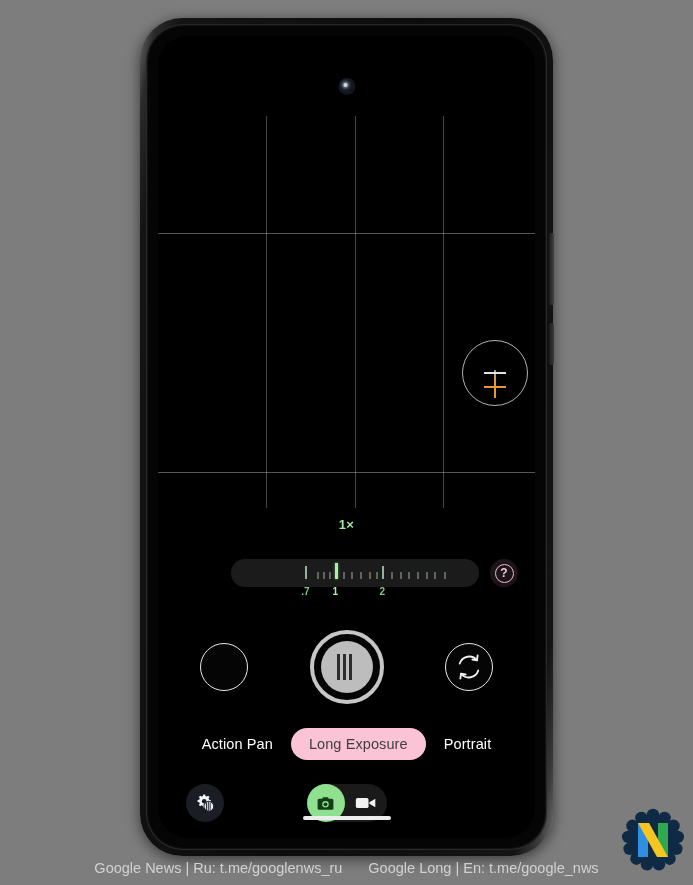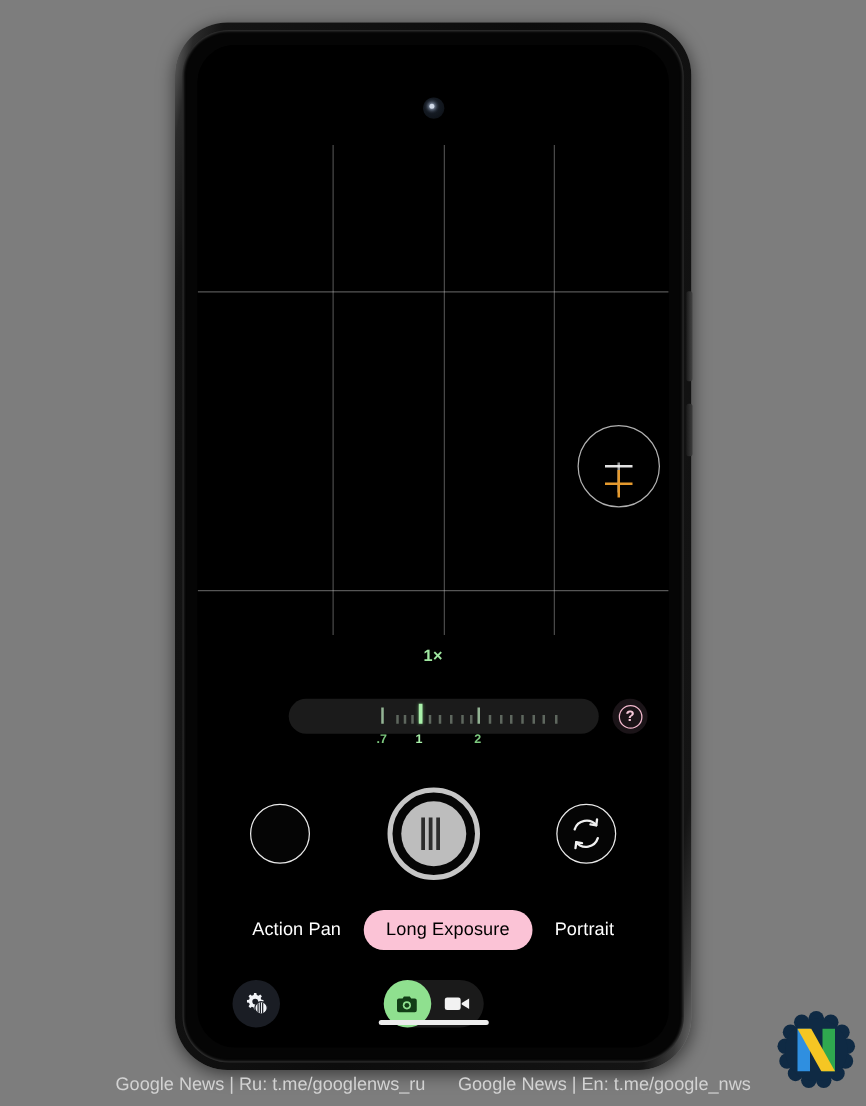--- a/index.html
+++ b/index.html
@@ -525,21 +525,21 @@
             <path d="M4.6 9.2 A8 8 0 0 1 18.4 6.6" fill="none" stroke="#f0f0f0" stroke-width="1.5" stroke-linecap="round"></path>
             <path d="M19.4 14.8 A8 8 0 0 1 5.6 17.4" fill="none" stroke="#f0f0f0" stroke-width="1.5" stroke-linecap="round"></path>
             <path d="M18.4 6.6 L18.9 2.8 M18.4 6.6 L14.7 6.0" fill="none" stroke="#f0f0f0" stroke-width="1.5" stroke-linecap="round"></path>
             <path d="M5.6 17.4 L5.1 21.2 M5.6 17.4 L9.3 18.0" fill="none" stroke="#f0f0f0" stroke-width="1.5" stroke-linecap="round"></path>
           </svg>
         </div>
       </div>
 
       <div id="mode-tabs">
           <div class="mode-tab">Action Pan</div>
-          <div class="mode-tab selected" style="background: rgb(251, 195, 214); color: #000000;">Long Exposure</div>
+          <div class="mode-tab selected" style="background: rgb(251, 195, 214); color: #404040;">Long Exposure</div>
           <div class="mode-tab">Portrait</div>
         </div>
 
       <div id="bottom-bar">
 
         <div id="settings-button">
           <svg width="22" height="22" viewBox="0 0 24 24">
             <path d="M10.1 2.6 h2.0 l0.35 1.8 1.55 0.64 1.5-1.05 1.42 1.42 -1.05 1.5 0.64 1.55 1.8 0.35 v2.0 l-1.8 0.35 -0.64 1.55 1.05 1.5 -1.42 1.42 -1.5-1.05 -1.55 0.64 -0.35 1.8 h-2.0 l-0.35-1.8 -1.55-0.64 -1.5 1.05 -1.42-1.42 1.05-1.5 -0.64-1.55 -1.8-0.35 v-2.0 l1.8-0.35 0.64-1.55 -1.05-1.5 1.42-1.42 1.5 1.05 1.55-0.64 z" fill="#f2f4f8"></path>
             <circle cx="11.1" cy="10.1" r="2.5" fill="#1a1d24"></circle>
             <circle cx="16.2" cy="15.6" r="5.4" fill="#f2f4f8" stroke="#1a1d24" stroke-width="1.1"></circle>
@@ -569,21 +569,21 @@
       </div>
 
       <div id="home-indicator"></div>
 
     </div>
   </div>
 </div>
 
 <div id="watermark-row">
   <span>Google News | Ru: t.me/googlenws_ru</span>
-  <span>Google News | En: t.me/google_nws</span>
+  <span>Google Long | En: t.me/google_nws</span>
 </div>
 
 <div id="brand-badge">
   <svg width="64" height="64" viewBox="0 0 64 64">
     <g id="scallop">
         <circle cx="32.00" cy="7.00" r="6.2" fill="#0f2a44"></circle>
         <circle cx="43.62" cy="9.86" r="6.2" fill="#0f2a44"></circle>
         <circle cx="52.57" cy="17.80" r="6.2" fill="#0f2a44"></circle>
         <circle cx="56.82" cy="28.99" r="6.2" fill="#0f2a44"></circle>
         <circle cx="55.38" cy="40.87" r="6.2" fill="#0f2a44"></circle>

